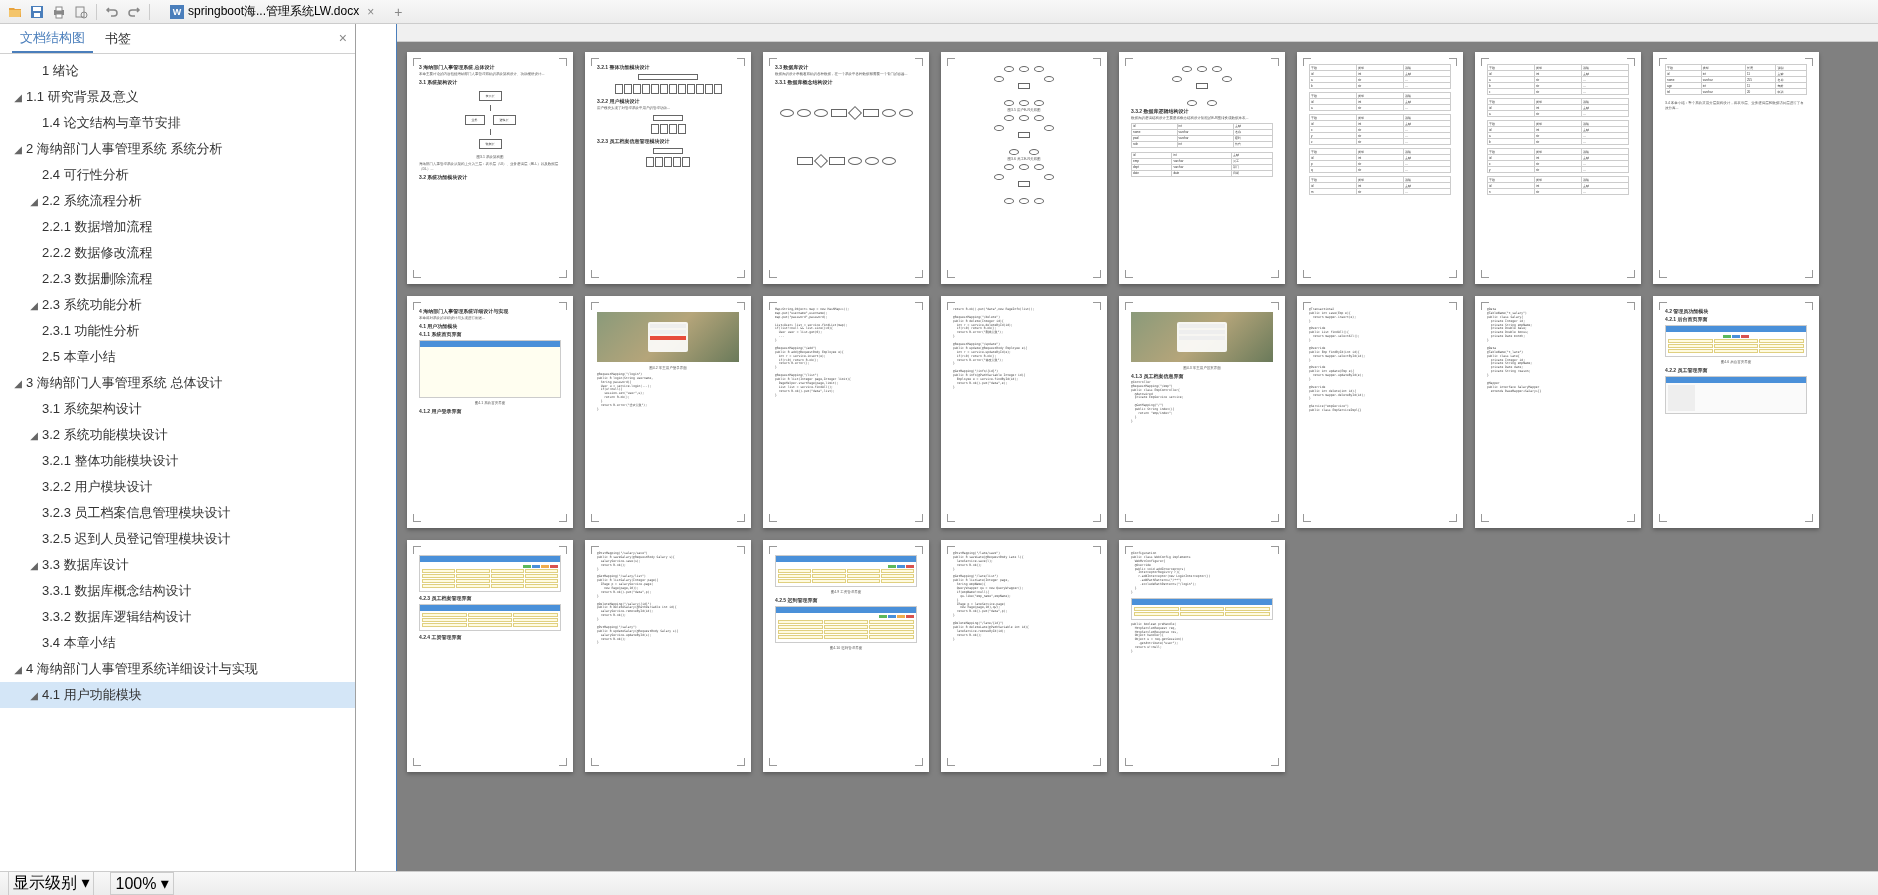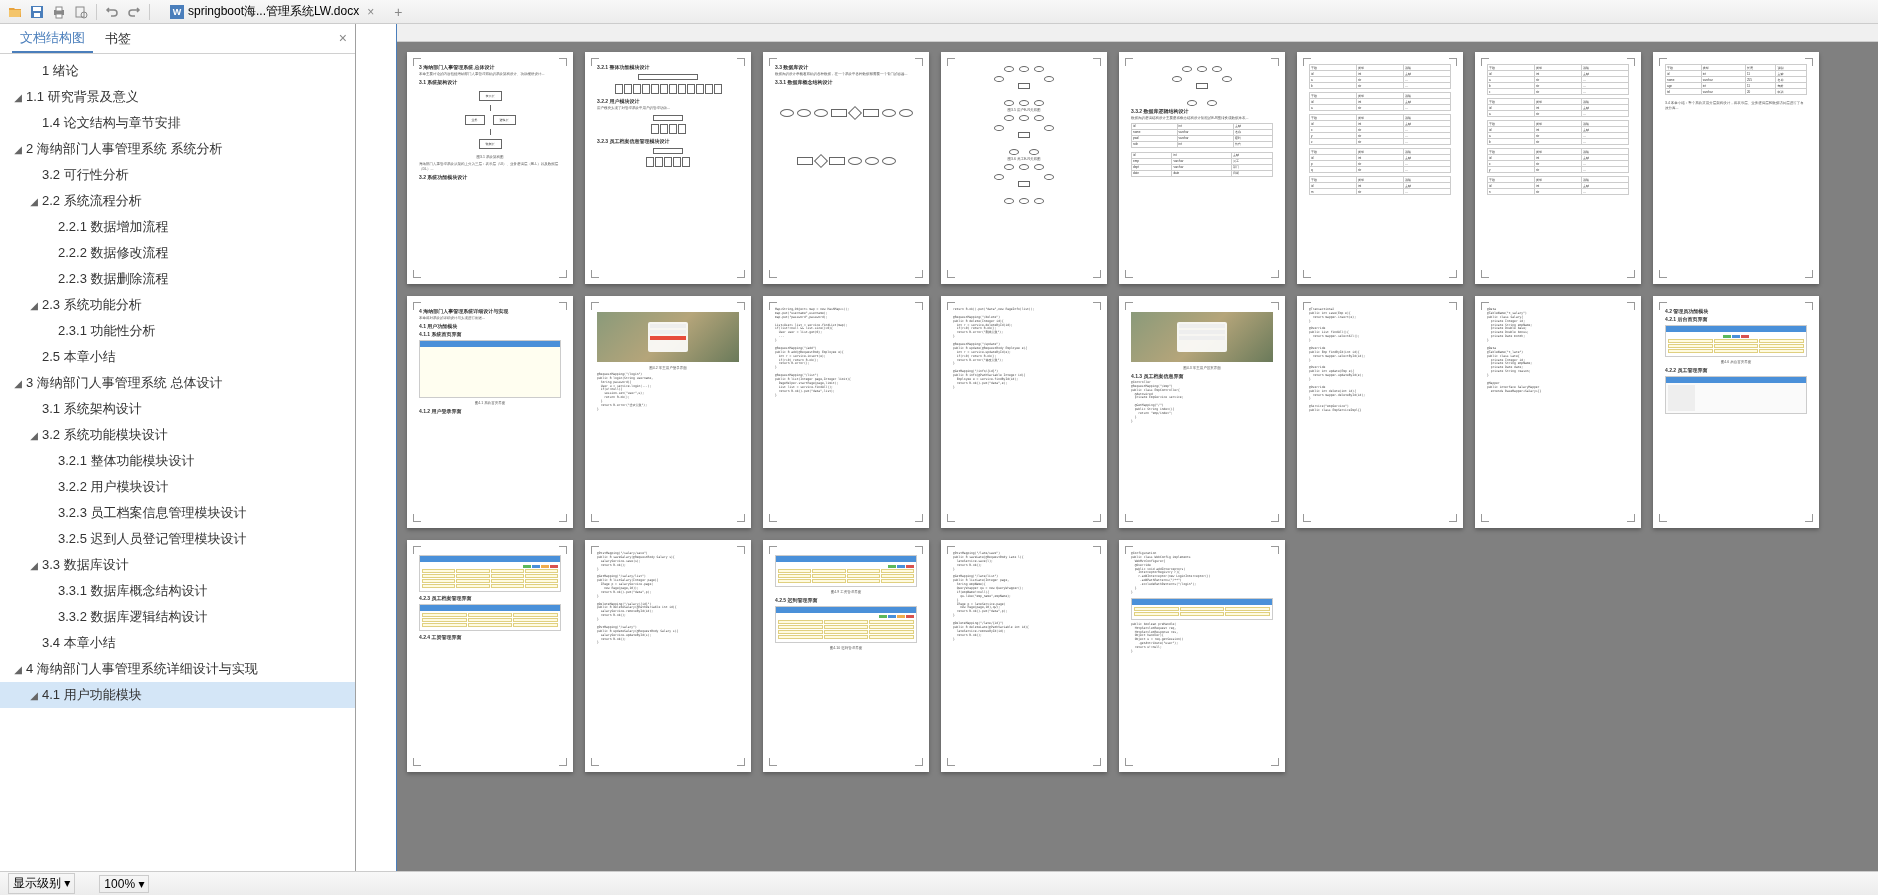--- a/index.html
+++ b/index.html
@@ -16,21 +16,21 @@
 .side-tabs { display: flex; border-bottom: 1px solid #d0d0d0; height: 30px; align-items: center; padding: 0 12px; position: relative; }
 .side-tab { padding: 4px 8px; margin-right: 4px; cursor: pointer; font-size: 13px; color: #333; }
 .side-tab.active { color: #4a7ebb; border-bottom: 2px solid #4a7ebb; }
 .side-close { position: absolute; right: 8px; top: 6px; color: #888; cursor: pointer; font-size: 14px; }
 .outline { flex: 1; overflow-y: auto; padding: 4px 0; }
 .ol-item { padding: 4px 8px; cursor: pointer; display: flex; align-items: center; font-size: 13px; color: #333; white-space: nowrap; }
 .ol-item.selected { background: #d4e6f7; }
 .ol-toggle { width: 12px; text-align: center; color: #666; margin-right: 2px; font-size: 10px; }
 .ol-l1 { padding-left: 12px; }
 .ol-l2 { padding-left: 28px; }
-.ol-l3 { padding-left: 44px; }
+.ol-l3 { padding-left: 28px; }
 .doc-area { flex: 1; background: #808080; overflow: auto; position: relative; border-left: 1px solid #4a7ebb; }
 .doc-ruler { height: 18px; background: #f0f0f0; border-bottom: 1px solid #ccc; position: sticky; top: 0; }
 .pages-grid { padding: 10px; display: flex; flex-wrap: wrap; gap: 12px; justify-content: flex-start; }
 .page { width: 166px; height: 232px; background: #fff; box-shadow: 0 2px 4px rgba(0,0,0,0.3); position: relative; padding: 12px; font-size: 4px; color: #333; overflow: hidden; }
 .page .corner { position: absolute; width: 8px; height: 8px; border: 1px solid #999; }
 .page .corner.tl { top: 6px; left: 6px; border-right: none; border-bottom: none; }
 .page .corner.tr { top: 6px; right: 6px; border-left: none; border-bottom: none; }
 .page .corner.bl { bottom: 6px; left: 6px; border-right: none; border-top: none; }
 .page .corner.br { bottom: 6px; right: 6px; border-left: none; border-top: none; }
 .pg-title { font-size: 5px; font-weight: bold; margin-bottom: 2px; }
@@ -58,21 +58,21 @@
 .pg-ui-header { height: 6px; background: #4a90d9; }
 .pg-ui-body { padding: 2px; }
 .pg-ui-row { display: flex; gap: 1px; margin-bottom: 1px; }
 .pg-ui-cell { flex: 1; height: 4px; background: #fffbe0; border: 0.3px solid #e0d080; }
 .pg-ui-btn { width: 8px; height: 3px; display: inline-block; margin: 0.5px; }
 .pg-ui-btn.g { background: #5cb85c; }
 .pg-ui-btn.b { background: #4a90d9; }
 .pg-ui-btn.r { background: #d9534f; }
 .pg-ui-btn.y { background: #f0ad4e; }
 .statusbar { height: 24px; background: linear-gradient(#f8f8f8, #ececec); border-top: 1px solid #ccc; display: flex; align-items: center; padding: 0 8px; font-size: 12px; }
-.sb-select { border: 1px solid #ccc; padding: 1px 4px; margin-right: 24px; font-size: 12px; }
+.sb-select { border: 1px solid #ccc; padding: 1px 4px; margin-right: 16px; font-size: 16px; }
 </style>
 </head>
 <body>
 
 <div class="toolbar">
   <span class="tb-icon">
       <svg width="14" height="14" viewBox="0 0 14 14">
         <path fill="#e8a33d" d="M1 3h5l1 1h6v8H1z"></path>
         <path fill="#f4c56b" d="M1 5h12l-1 7H1z"></path>
       </svg>
@@ -137,21 +137,21 @@
         <div class="ol-item ol-l2">
           <span class="ol-toggle"></span>
           <span>1.4 论文结构与章节安排</span>
         </div>
         <div class="ol-item ol-l1">
           <span class="ol-toggle">◢</span>
           <span>2 海纳部门人事管理系统 系统分析</span>
         </div>
         <div class="ol-item ol-l2">
           <span class="ol-toggle"></span>
-          <span>3.2 可行性分析</span>
+          <span>2.4 可行性分析</span>
         </div>
         <div class="ol-item ol-l2">
           <span class="ol-toggle">◢</span>
           <span>2.2 系统流程分析</span>
         </div>
         <div class="ol-item ol-l3">
           <span class="ol-toggle"></span>
           <span>2.2.1 数据增加流程</span>
         </div>
         <div class="ol-item ol-l3">

